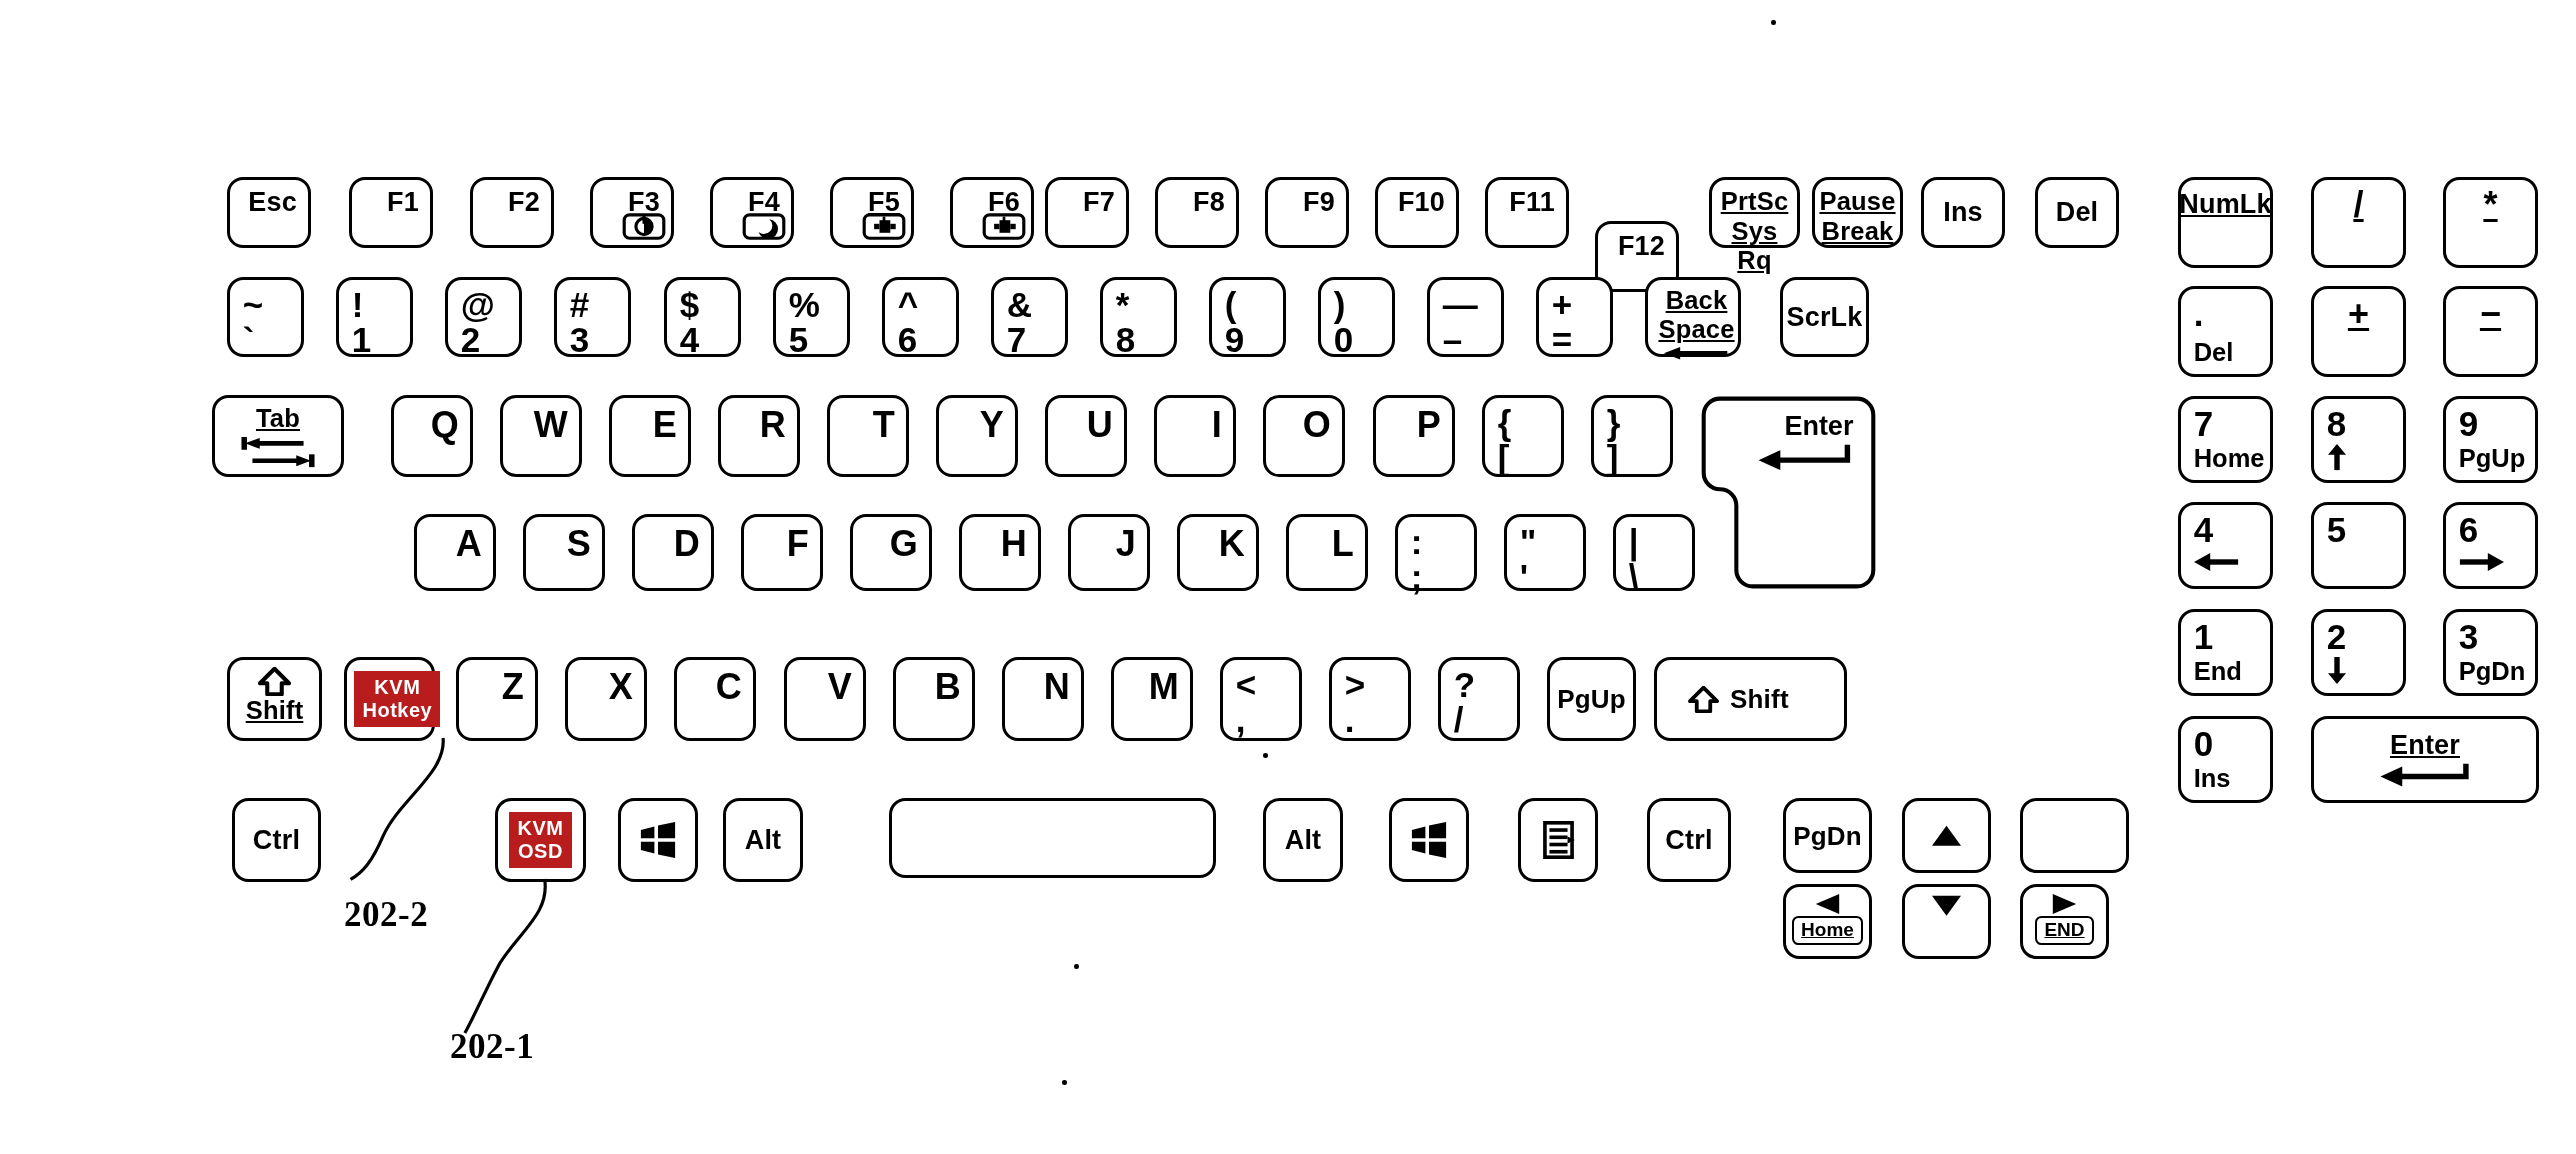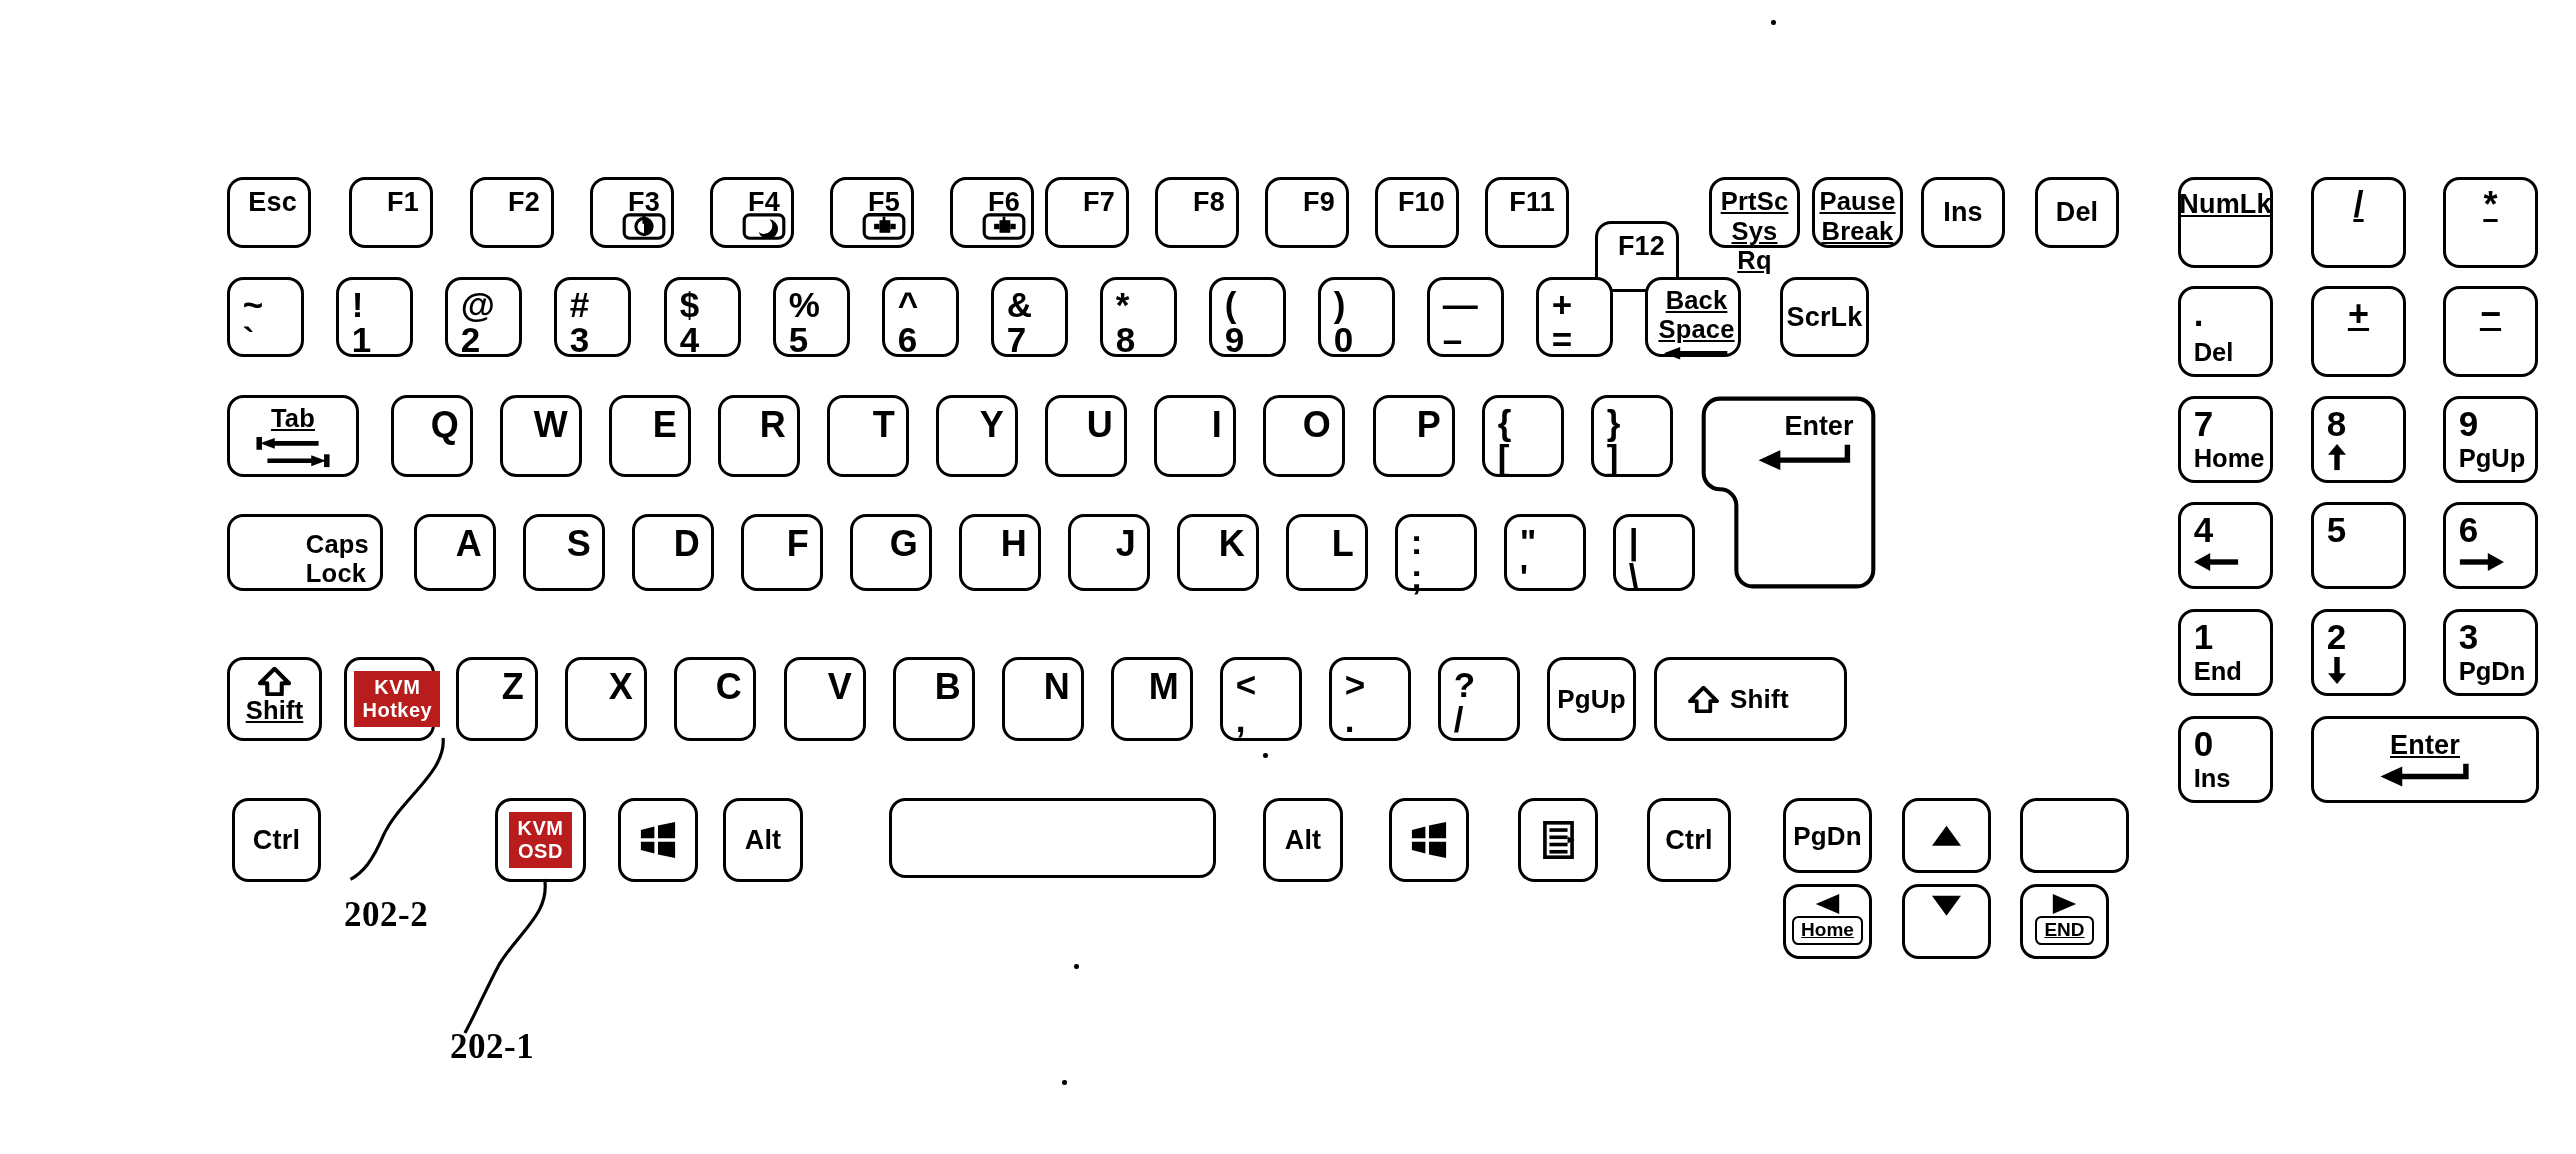--- a/index.html
+++ b/index.html
@@ -278,21 +278,21 @@
         <path d="M72 8 L16 8" stroke="#000" stroke-width="5"></path>
         <path d="M2 8 L20 1 L20 15 Z" fill="#000"></path>
       </svg>
     </span>
   </div>
 
   <div class="key fn al-c" style="left:1780px;top:277px;width:89px;height:80px;">
     <span class="lbl">ScrLk</span>
   </div>
 
-  <div class="key two al-tc" style="left:227px;top:395px;width:132px;height:82px;padding-top:5.5px;">
+  <div class="key two al-tc" style="left:212px;top:395px;width:132px;height:82px;padding-top:5.5px;">
     <span class="lbl" style="text-align:center;">Tab</span>
     <span style="margin-top:1.8px;">
       <svg class="ic" width="84" height="35" viewBox="0 0 92 38">
         <path d="M74 9 L22 9" stroke="#000" stroke-width="5"></path>
         <path d="M10 9 L26 3 L26 15 Z" fill="#000"></path>
         <rect x="6" y="2" width="6" height="14" fill="#000"></rect>
         <path d="M18 28 L70 28" stroke="#000" stroke-width="5"></path>
         <path d="M82 28 L66 22 L66 34 Z" fill="#000"></path>
         <rect x="80" y="21" width="6" height="14" fill="#000"></rect>
       </svg>
@@ -346,24 +346,20 @@
       <span class="w">Enter</span>
       <span>
         <svg class="ic" width="100" height="29" viewBox="0 0 110 32">
           <path d="M104 3 L104 20 L26 20" stroke="#000" stroke-width="6" fill="none"></path>
           <path d="M6 20 L30 9 L30 31 Z" fill="#000"></path>
         </svg>
       </span>
     </div>
   </div>
 
-  <div class="key two al-tl" style="left:227px;top:514px;width:156px;height:77px;padding-top:12.7px;">
-    <span class="lbl">Caps
-Lock</span>
-  </div>
   <div class="key alpha al-tl" style="left:414px;top:514px;width:82px;height:77px;">
     <span class="lbl">A</span>
   </div>
   <div class="key alpha al-tl" style="left:523px;top:514px;width:82px;height:77px;">
     <span class="lbl">S</span>
   </div>
   <div class="key alpha al-tl" style="left:632px;top:514px;width:82px;height:77px;">
     <span class="lbl">D</span>
   </div>
   <div class="key alpha al-tl" style="left:741px;top:514px;width:82px;height:77px;">

